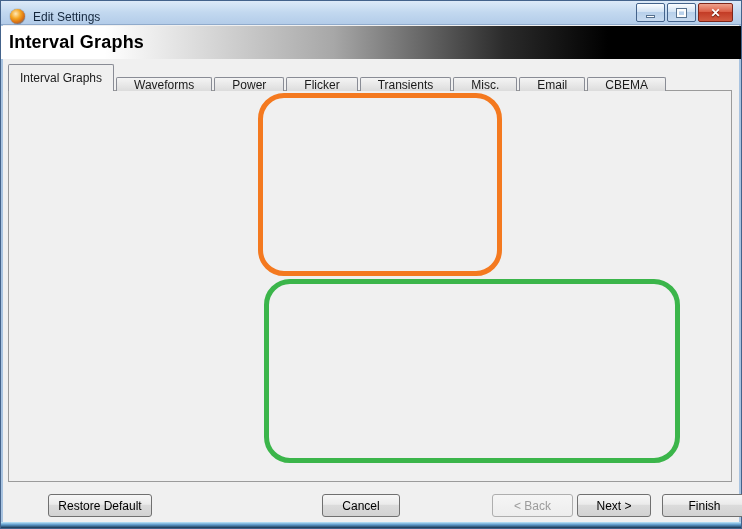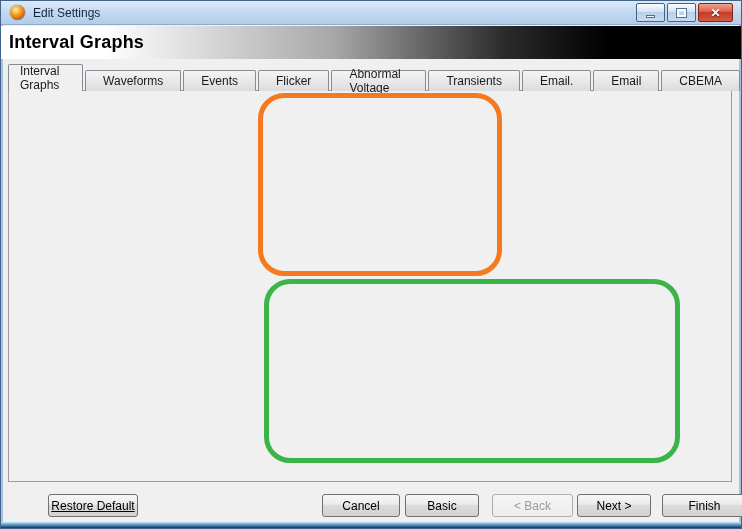--- a/index.html
+++ b/index.html
@@ -5,21 +5,21 @@
   * { box-sizing: border-box; margin: 0; padding: 0; }
   html,body { width:742px; height:529px; }
   body { font-family:"Liberation Sans", sans-serif; background:#555; }
 
   .window { position:relative; width:742px; height:529px; background:#F0F0F0;
             box-shadow: inset 0 0 0 1px #44638B, inset 0 0 0 3px #A8C3E0; overflow:hidden; }
 
   
   .titlebar { position:absolute; left:1px; right:1px; top:1px; height:24px;
               background:linear-gradient(#DDEAF8,#C2D8EF 50%,#B3CCE9);
-              border-bottom:1px solid #8FAACB; display:flex; align-items:center; }
+              border-bottom:1px solid #8FAACB; display:flex; align-items:flex-end; }
   .app-icon { width:15px; height:15px; border-radius:50%; margin-left:9px;
               background:radial-gradient(circle at 38% 32%, #FFE9B8 0%, #F5A623 35%, #D96F12 62%, #4C6FA5 85%, #274A74 100%);
               box-shadow:0 0 1px #333; }
   .title-text { margin-left:8px; font-size:12px; color:#14273D; }
   .win-btns { position:absolute; right:8px; top:2px; display:flex; gap:2px; }
   .wbtn { width:29px; height:19px; border:1px solid #44638B; border-radius:2px;
           background:linear-gradient(#FBFDFF,#D3E3F4 45%,#B6CFEA 46%,#C8DBF0);
           display:flex; align-items:center; justify-content:center; position:relative; }
   .wbtn.close { width:35px; background:linear-gradient(#EFA28D,#DB6048 45%,#C23A24 46%,#D25B41);
                 border-color:#7E261A; }
@@ -28,21 +28,21 @@
   .glyph-close { color:#fff; font-size:12px; font-weight:bold; text-shadow:0 1px 1px #5A1006; }
 
   
   .headerband { position:absolute; left:1px; right:1px; top:26px; height:33px;
                 background:linear-gradient(to right,#FFFFFF 0%,#FFFFFF 14%,#A7A7A7 45%,#2B2B2B 68%,#000 82%,#000 100%);
                 display:flex; align-items:center; }
   .headerband h1 { font-size:18px; font-weight:bold; color:#000; margin-left:8px; letter-spacing:0.2px; }
 
   
   .tabs { position:absolute; left:8px; top:64px; height:27px; display:flex; align-items:flex-end; z-index:3; }
-  .tab { height:21px; display:flex; align-items:center; padding:0 17px; margin-right:2px;
+  .tab { height:14px; display:flex; align-items:center; padding:0 17px; margin-right:2px;
          font-size:12px; color:#1A1A1A; border:1px solid #898C95; border-bottom:none;
          border-radius:2px 2px 0 0; background:linear-gradient(#F4F4F4,#E6E6E6 60%,#DCDCDC); cursor:default; }
   .tab.active { height:27px; background:#F0F0F0; font-size:12px; padding:0 11px; }
 
   
   .panel { position:absolute; left:8px; top:90px; width:724px; height:392px;
            border:1px solid #9B9B9B; background:#F0F0F0; z-index:1; }
 
   
   .group { position:absolute; border:1px solid #D9D9D9; border-radius:4px; }
@@ -118,25 +118,24 @@
     </div>
   </div>
 
   <div class="headerband">
     <h1>Interval Graphs</h1>
   </div>
 
   <div class="tabs">
     <div class="tab active">Interval Graphs</div>
     <div class="tab">Waveforms</div>
-    <div class="tab">Events</div>
+    <div class="tab">Power</div>
     <div class="tab">Flicker</div>
-    <div class="tab">Abnormal Voltage</div>
     <div class="tab">Transients</div>
-    <div class="tab">Email.</div>
+    <div class="tab">Misc.</div>
     <div class="tab">Email</div>
     <div class="tab">CBEMA</div>
   </div>
 
   <div class="panel"></div>
 
   <div class="group" style="left:33px; top:100px; width:225px; height:261px;">
     <span class="legend">Interval Graphs</span>
     <div class="listbox" style="left:8px; top:15px; width:208px; height:203px;">
       <div class="row">
@@ -307,21 +306,20 @@
       </div>
     <div class="cbrow" style="left:202px; top:118px;">
         <span class="cb checked"></span>
         <span class="lbl">THD Interharmonic Subgroups</span>
       </div>
   </div>
 
   <div class="annot" style="left: 258px; top: 93px; width: 244px; height: 183px; border-color: rgb(244, 121, 31);"></div>
   <div class="annot" style="left: 264px; top: 279px; width: 416px; height: 184px; border-color: rgb(59, 181, 74);"></div>
 
-  <div class="btn" style="left:48px; width:90px;text-decoration:underline;">Restore Default</div>
+  <div class="btn" style="left:48px; width:104px;">Restore Default</div>
   <div class="btn" style="left:322px; width:78px;">Cancel</div>
-  <div class="btn" style="left:405px; width:74px;">Basic</div>
   <div class="btn disabled" style="left:492px; width:81px;">&lt; Back</div>
   <div class="btn" style="left:577px; width:74px;">Next &gt;</div>
   <div class="btn" style="left:662px; width:85px;">Finish</div>
 
   <div class="bottom-strip"></div>
 </div>
 
 </body></html>

